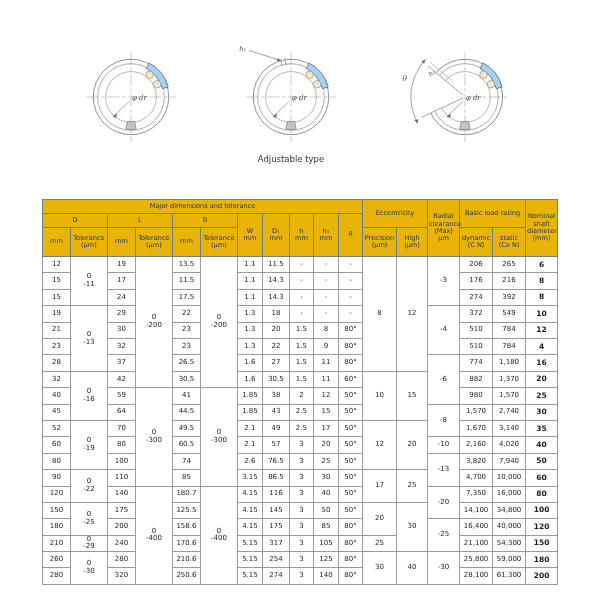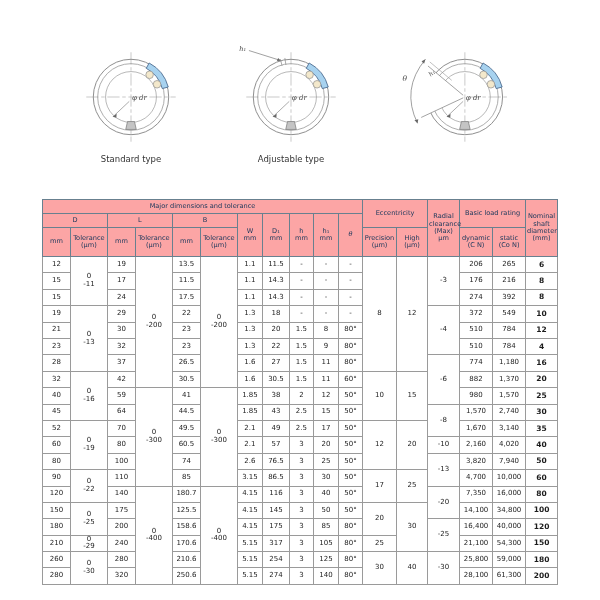--- a/index.html
+++ b/index.html
@@ -15,21 +15,21 @@
   .dname { font-size:8.5px; color:#333; margin-top:2px; line-height:1.3; }
   .dtype { font-size:8.5px; color:#333; line-height:1.3; }
   .dimtext { font-family:"DejaVu Serif", serif; font-style:italic; fill:#444; }
   
   .table-wrap { margin-top:34px; }
   table.dims {
     border-collapse:collapse; table-layout:fixed; width:515px; margin:0 auto;
     font-size:7px; color:#1c1c1c; border:1px solid #555;
   }
   table.dims th {
-    background:#fca5a5; color:#17365a; font-weight:normal;
+    background:#eab308; color:#17365a; font-weight:normal;
     border:1px solid #68808f; white-space:pre-line; line-height:1.12;
     font-size:6.6px; padding:0 1px;
   }
   tr.hr1 th { height:13px; }
   tr.hr2 th { height:13px; }
   tr.hr3 th { height:28px; }
   th.it { font-style:italic; font-family:"DejaVu Serif", serif; font-size:7.5px; }
   table.dims td {
     border:1px solid #9a9a9a; text-align:center; vertical-align:middle;
     height:15.4px; padding:0; background:#fff; line-height:1.1;
@@ -53,21 +53,20 @@
         <circle cx="65" cy="65" r="38" fill="none" stroke="#8a8a8a" stroke-width="0.8"></circle>
         <circle cx="65" cy="65" r="29" fill="none" stroke="#9a9a9a" stroke-width="0.8"></circle>
         <path d="M85.7,26.2 A44,44 0 0 1 107.5,53.6 L100.7,55.4 A37,37 0 0 0 82.4,32.3 Z" fill="#a7d2ef" stroke="#4a6a8f" stroke-width="1"></path>
         <circle cx="86.2" cy="39.7" r="4.3" fill="#f3e8cb" stroke="#8f8f8f" stroke-width="0.8"></circle>
         <circle cx="94.7" cy="50.5" r="4.3" fill="#f3e8cb" stroke="#8f8f8f" stroke-width="0.8"></circle>
         <path d="M59,102 L61,93 L69,93 L71,102 Z" fill="#c4c4c4" stroke="#777" stroke-width="0.8"></path>
         <line x1="63" y1="70" x2="46" y2="86" stroke="#777" stroke-width="0.7"></line>
         <polygon points="44,87.6 48.6,84 48.3,88.8" fill="#666"></polygon>
         <text class="dimtext" x="66" y="68" font-size="8">φ dr</text>
       </svg>
-      <div class="dtype">Standard type</div>
     </figure>
 
     <figure class="diagram">
       <svg width="114" height="114" viewBox="0 0 130 130">
         <line x1="14" y1="65" x2="116" y2="65" stroke="#b3b3b3" stroke-width="0.8" stroke-dasharray="14 3 4 3"></line>
         <line x1="65" y1="14" x2="65" y2="116" stroke="#b3b3b3" stroke-width="0.8" stroke-dasharray="14 3 4 3"></line>
         <circle cx="65" cy="65" r="43" fill="none" stroke="#8a8a8a" stroke-width="1.1"></circle>
         <circle cx="65" cy="65" r="38" fill="none" stroke="#8a8a8a" stroke-width="0.8"></circle>
         <circle cx="65" cy="65" r="29" fill="none" stroke="#9a9a9a" stroke-width="0.8"></circle>
         <path d="M85.7,26.2 A44,44 0 0 1 107.5,53.6 L100.7,55.4 A37,37 0 0 0 82.4,32.3 Z" fill="#a7d2ef" stroke="#4a6a8f" stroke-width="1"></path>

